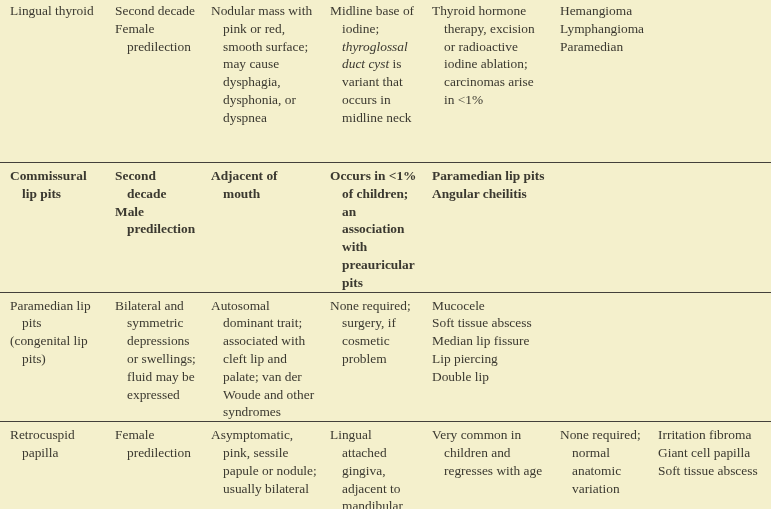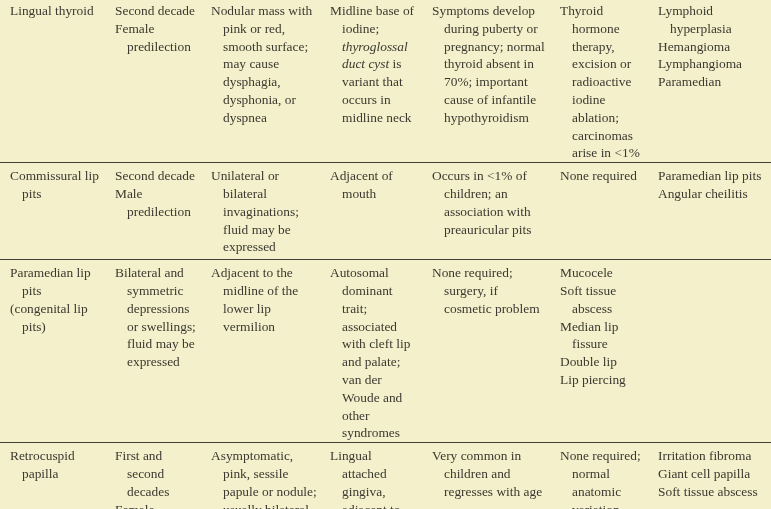--- a/index.html
+++ b/index.html
@@ -19,21 +19,21 @@
     font-size:13.4px;
     line-height:17.8px;
   }
   .row{
     display:grid;
     grid-template-columns:105px 96px 119px 102px 128px 98px 123px;
     box-sizing:border-box;
   }
   .row + .row{border-top:1.5px solid var(--rule);}
   .row:nth-child(1){min-height:162px;}
-  .row:nth-child(2){min-height:97px;}
+  .row:nth-child(2){min-height:97px;font-weight:bold;}
   .row:nth-child(3){min-height:127px;}
   .row:nth-child(4){min-height:122px;}
   .cell{
     box-sizing:border-box;
     padding:4px 3px 0 10px;
   }
   .row:first-child .cell{padding-top:2px;}
   .item{
     padding-left:12px;
     text-indent:-12px;
@@ -51,89 +51,75 @@
       <div class="cell col1">
         <div class="item"><span>Second decade</span></div>
         <div class="item"><span>Female predilection</span></div>
       </div>
       <div class="cell col2">
         <div class="item"><span>Nodular mass with pink or red, smooth surface; may cause dysphagia, dysphonia, or dyspnea</span></div>
       </div>
       <div class="cell col3">
         <div class="item"><span>Midline base of iodine; </span><i>thyroglossal duct cyst</i><span> is variant that occurs in midline neck</span></div>
       </div>
-      <div class="cell col4">
-        <div class="item"><span>Symptoms develop during puberty or pregnancy; normal thyroid absent in 70%; important cause of infantile hypothyroidism</span></div>
-      </div>
       <div class="cell col5">
         <div class="item"><span>Thyroid hormone therapy, excision or radioactive iodine ablation; carcinomas arise in &lt;1%</span></div>
       </div>
       <div class="cell col6">
-        <div class="item"><span>Lymphoid hyperplasia</span></div>
         <div class="item"><span>Hemangioma</span></div>
         <div class="item"><span>Lymphangioma</span></div>
         <div class="item"><span>Paramedian</span></div>
       </div>
     </div>
     <div class="row">
       <div class="cell col0">
         <div class="item"><span>Commissural lip pits</span></div>
       </div>
       <div class="cell col1">
         <div class="item"><span>Second decade</span></div>
         <div class="item"><span>Male predilection</span></div>
       </div>
-      <div class="cell col2">
-        <div class="item"><span>Unilateral or bilateral invaginations; fluid may be expressed</span></div>
-      </div>
       <div class="cell col3">
         <div class="item"><span>Adjacent of mouth</span></div>
       </div>
       <div class="cell col4">
         <div class="item"><span>Occurs in &lt;1% of children; an association with preauricular pits</span></div>
-      </div>
-      <div class="cell col5">
-        <div class="item"><span>None required</span></div>
       </div>
       <div class="cell col6">
         <div class="item"><span>Paramedian lip pits</span></div>
         <div class="item"><span>Angular cheilitis</span></div>
       </div>
     </div>
     <div class="row">
       <div class="cell col0">
         <div class="item"><span>Paramedian lip pits</span></div>
         <div class="item"><span>(congenital lip pits)</span></div>
       </div>
       <div class="cell col2">
         <div class="item"><span>Bilateral and symmetric depressions or swellings; fluid may be expressed</span></div>
       </div>
-      <div class="cell col3">
-        <div class="item"><span>Adjacent to the midline of the lower lip vermilion</span></div>
-      </div>
       <div class="cell col4">
         <div class="item"><span>Autosomal dominant trait; associated with cleft lip and palate; van der Woude and other syndromes</span></div>
       </div>
       <div class="cell col5">
         <div class="item"><span>None required; surgery, if cosmetic problem</span></div>
       </div>
       <div class="cell col6">
         <div class="item"><span>Mucocele</span></div>
         <div class="item"><span>Soft tissue abscess</span></div>
         <div class="item"><span>Median lip fissure</span></div>
+        <div class="item"><span>Lip piercing</span></div>
         <div class="item"><span>Double lip</span></div>
-        <div class="item"><span>Lip piercing</span></div>
       </div>
     </div>
     <div class="row">
       <div class="cell col0">
         <div class="item"><span>Retrocuspid papilla</span></div>
       </div>
       <div class="cell col1">
-        <div class="item"><span>First and second decades</span></div>
         <div class="item"><span>Female predilection</span></div>
       </div>
       <div class="cell col2">
         <div class="item"><span>Asymptomatic, pink, sessile papule or nodule; usually bilateral</span></div>
       </div>
       <div class="cell col3">
         <div class="item"><span>Lingual attached gingiva, adjacent to mandibular canines</span></div>
       </div>
       <div class="cell col4">
         <div class="item"><span>Very common in children and regresses with age</span></div>

